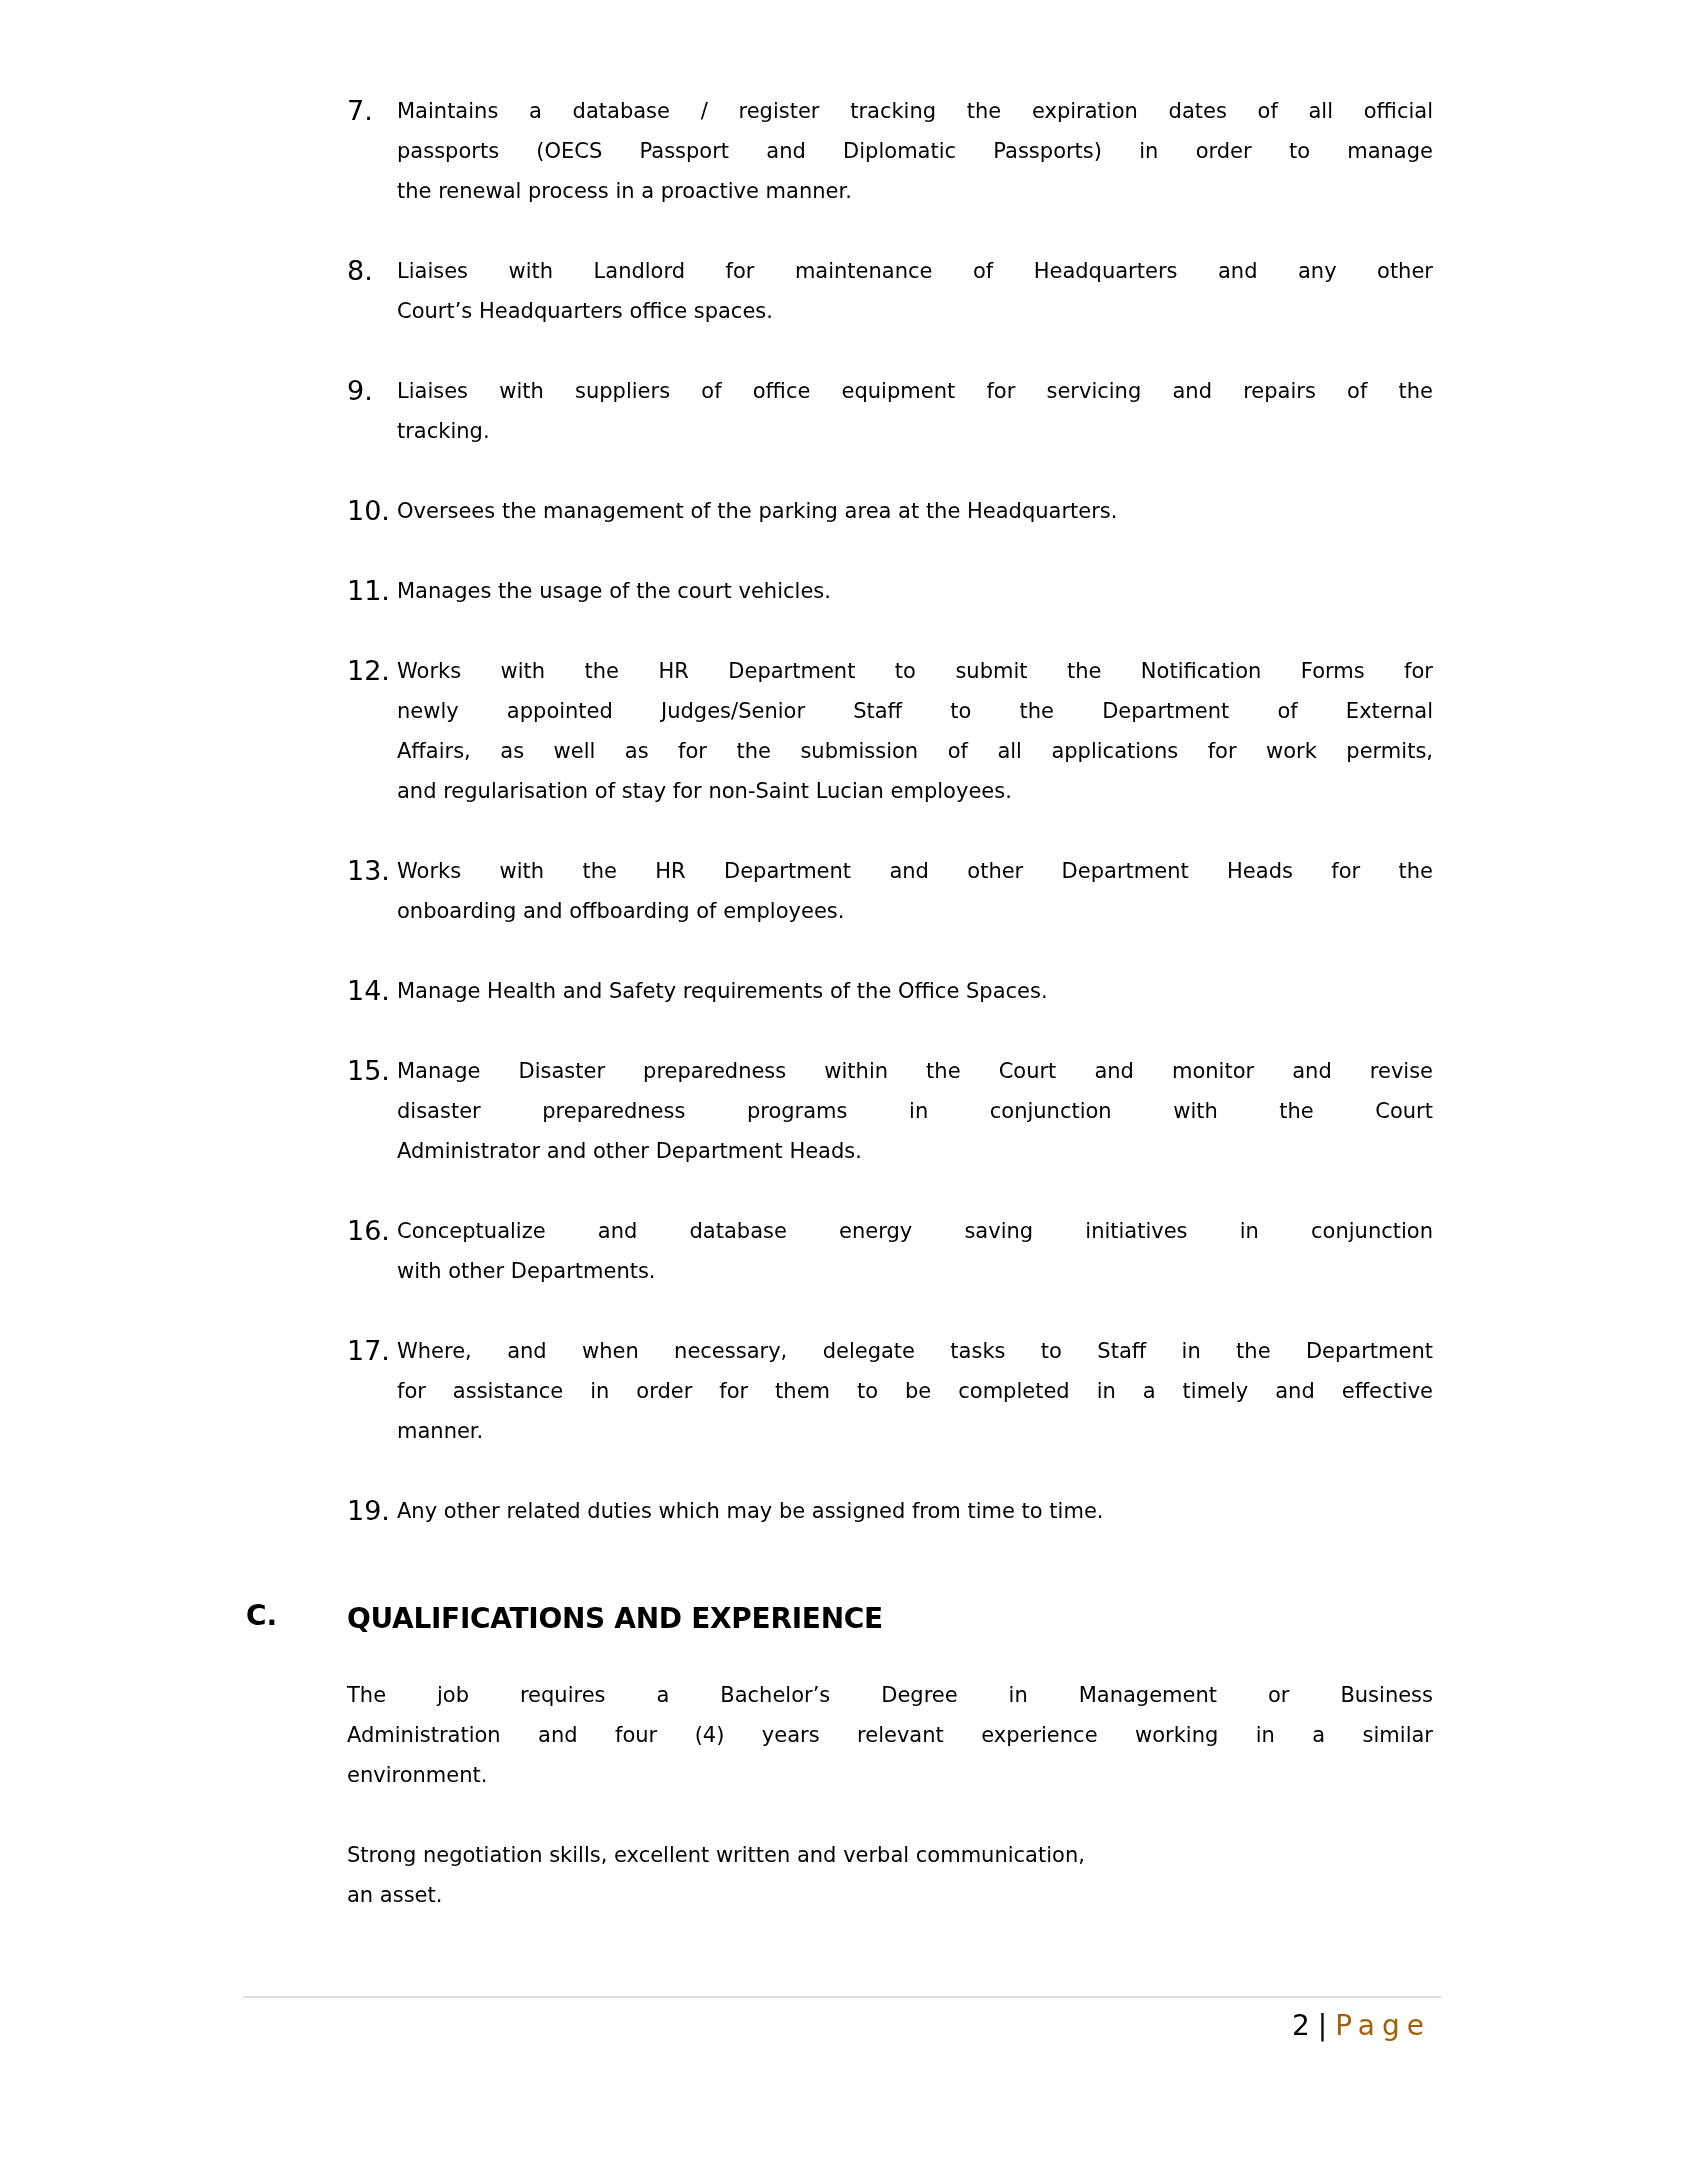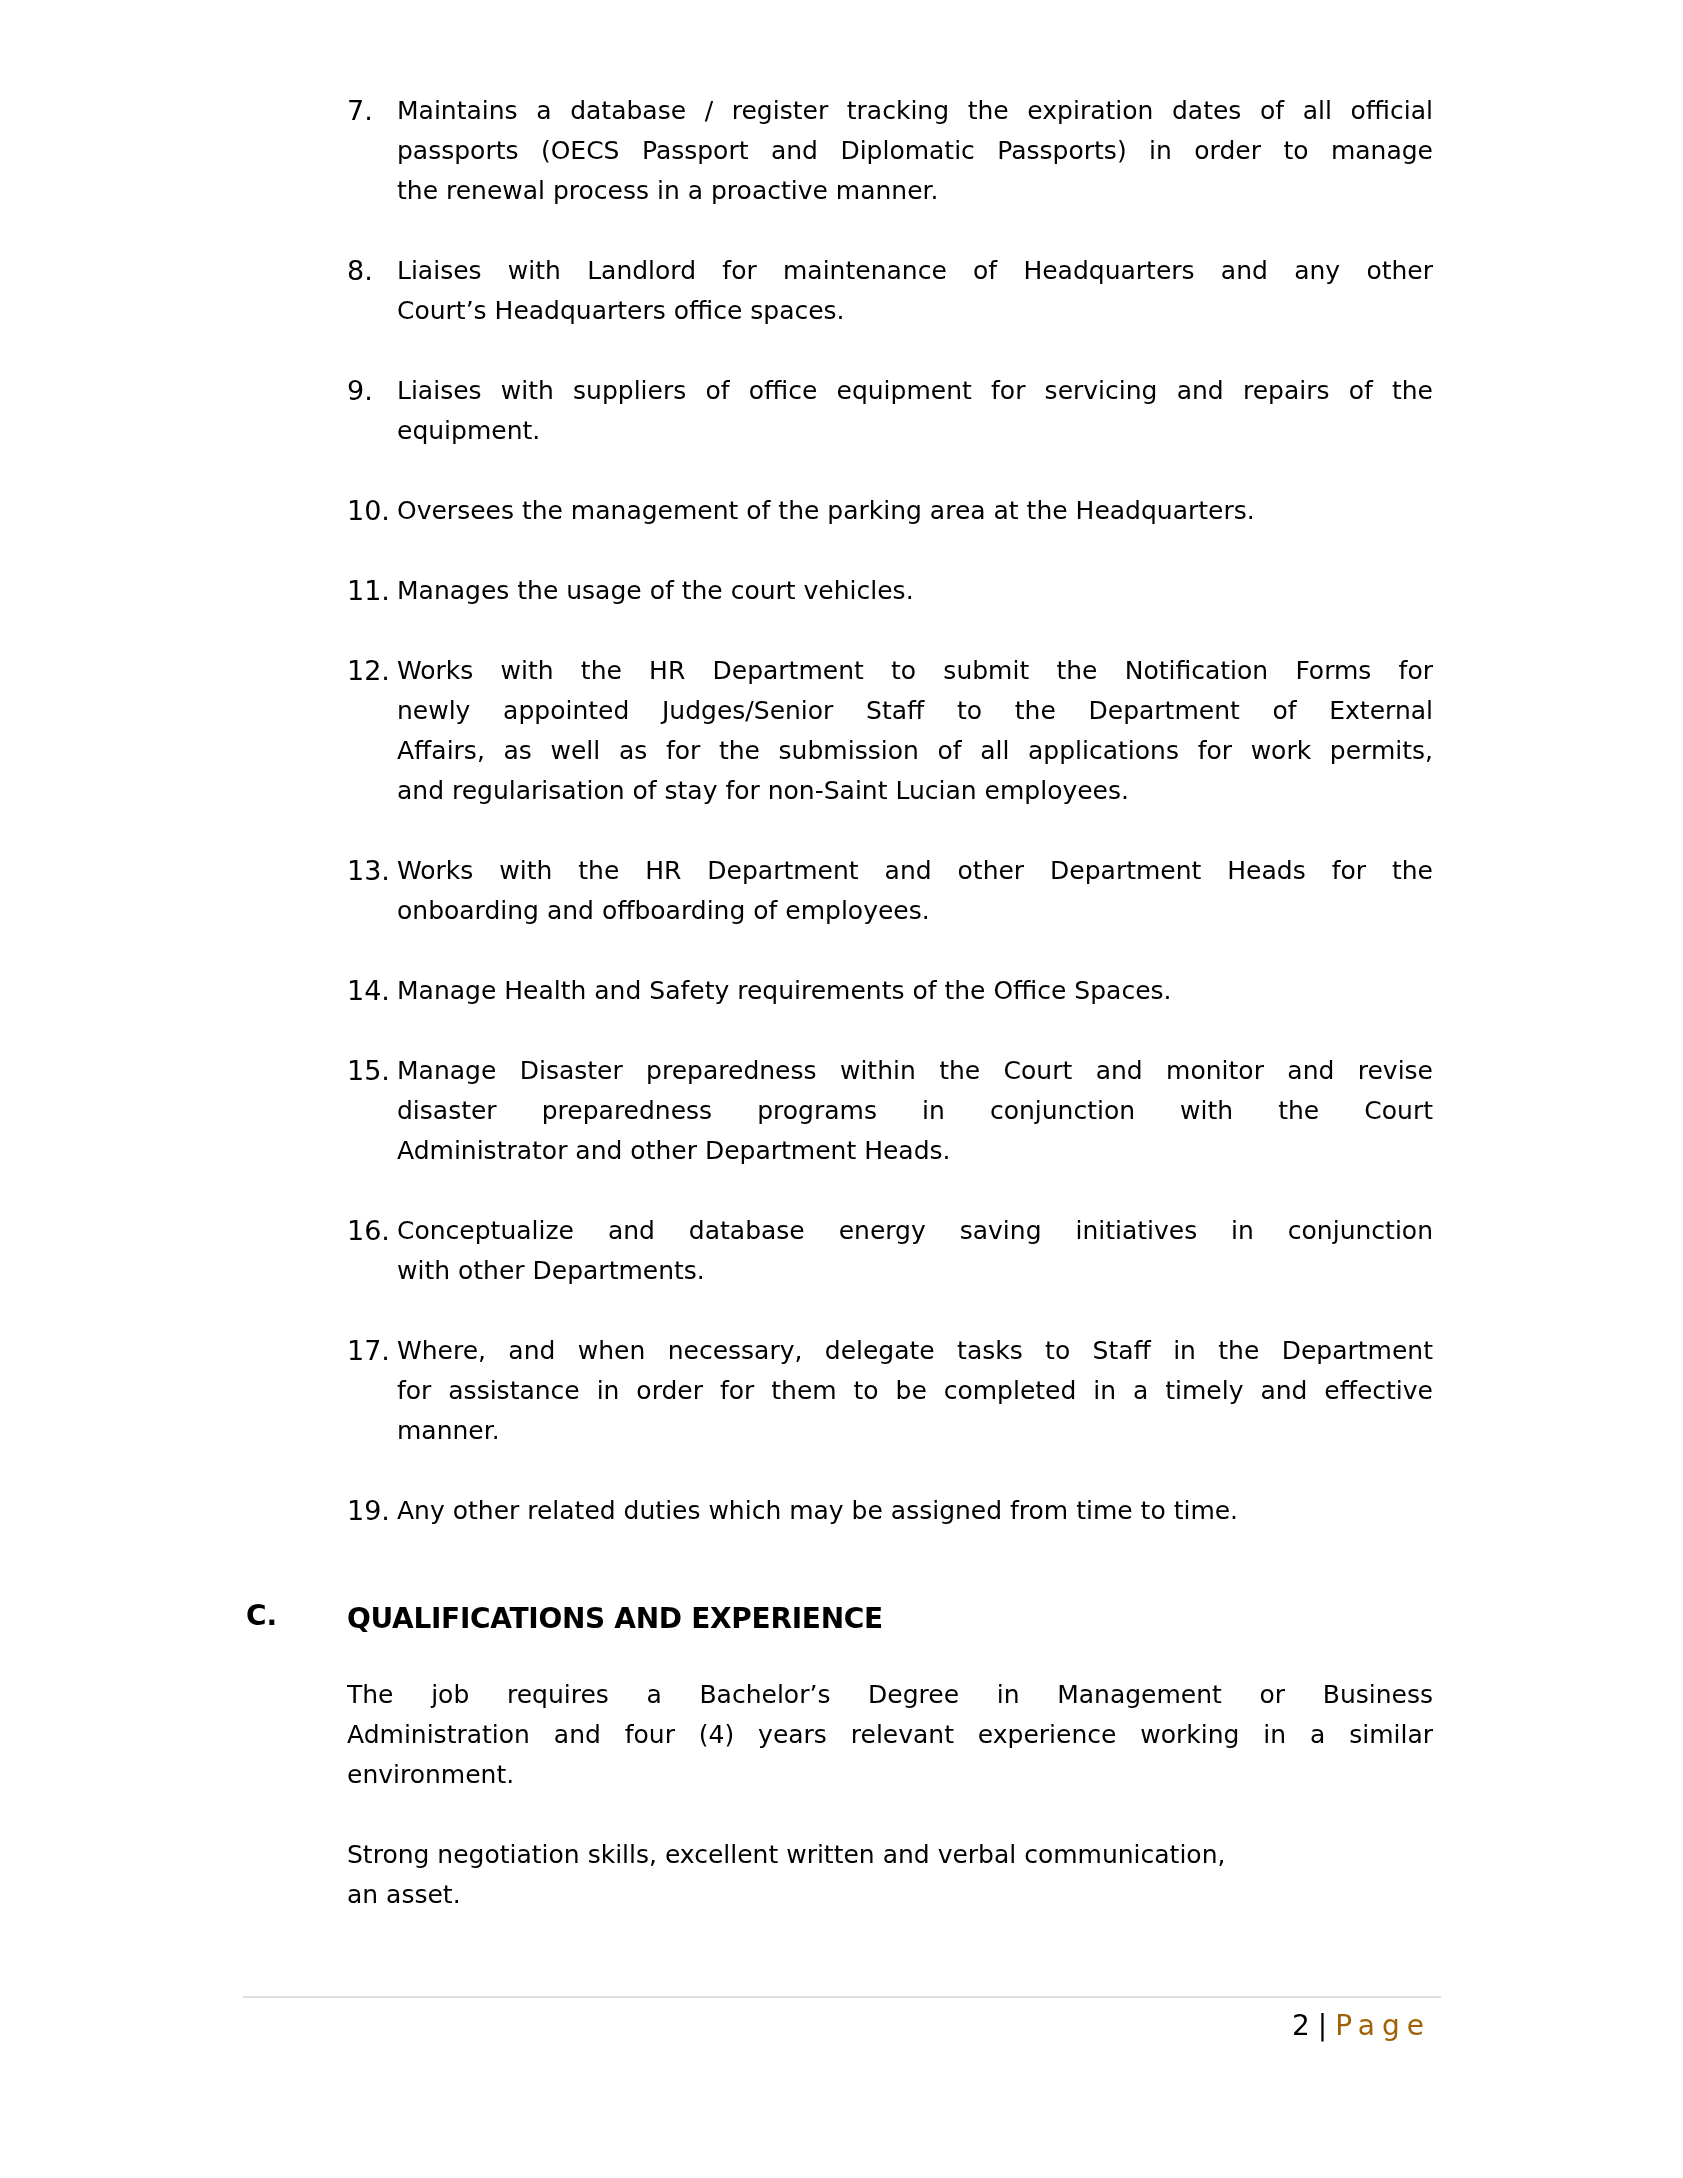--- a/index.html
+++ b/index.html
@@ -35,21 +35,21 @@
   .item-num {
     position: absolute;
     left: 0;
     top: 0;
     font-size: 27px;
     line-height: 40px;
     white-space: nowrap;
   }
   .line {
     display: block;
-    font-size: 25px;
+    font-size: 21px;
     line-height: 40px;
     height: 40px;
     white-space: nowrap;
     overflow: visible;
   }
   .line.just {
     text-align: justify;
     text-align-last: justify;
     white-space: normal;
     overflow: hidden;
@@ -118,21 +118,21 @@
         <span class="line">the renewal process in a proactive manner.</span>
       </div>
       <div class="item">
         <span class="item-num">8.</span>
         <span class="line just">Liaises with Landlord for maintenance of Headquarters and any other</span>
         <span class="line">Court’s Headquarters office spaces.</span>
       </div>
       <div class="item">
         <span class="item-num">9.</span>
         <span class="line just">Liaises with suppliers of office equipment for servicing and repairs of the</span>
-        <span class="line">equipment.</span>
+        <span class="line">tracking.</span>
       </div>
       <div class="item">
         <span class="item-num">10.</span>
         <span class="line">Oversees the management of the parking area at the Headquarters.</span>
       </div>
       <div class="item">
         <span class="item-num">11.</span>
         <span class="line">Manages the usage of the court vehicles.</span>
       </div>
       <div class="item">

